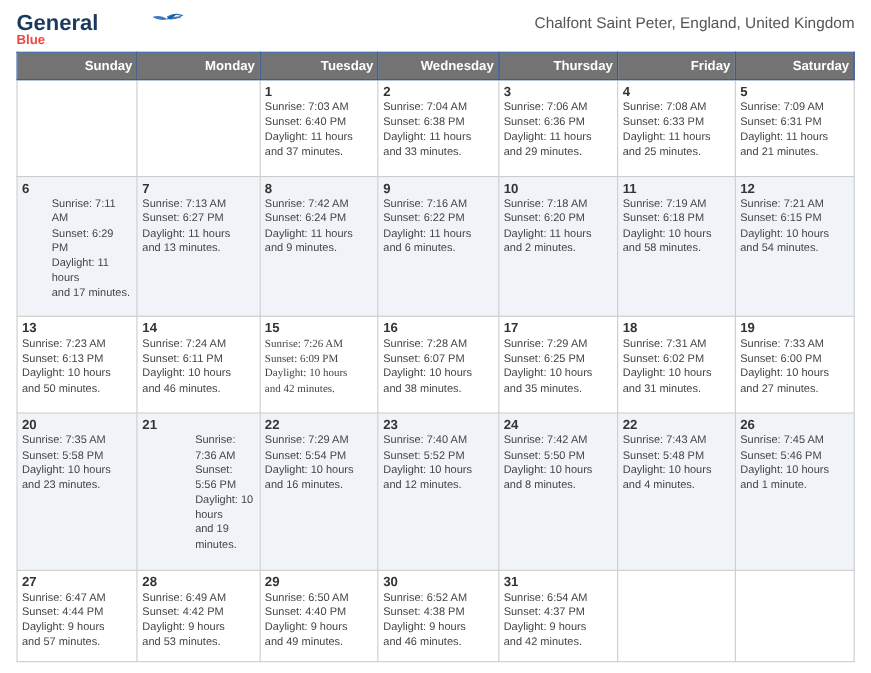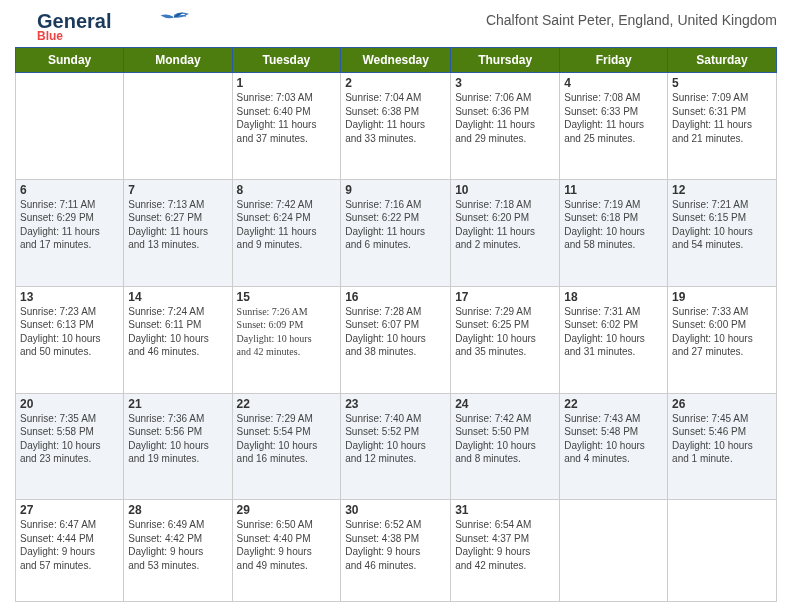--- a/index.html
+++ b/index.html
@@ -15,21 +15,20 @@
       height: 612px;
       padding: 10px 15px;
       display: flex;
       flex-direction: column;
     }
     .header {
       display: flex;
       align-items: flex-start;
       justify-content: space-between;
       margin-bottom: 4px;
-      margin-left: 22px;
     }
     .logo {
       display: flex;
       flex-direction: column;
       align-items: flex-start;
     }
     .logo-bird {
       width: 30px;
       height: 18px;
       margin-left: 48px;
@@ -48,26 +47,26 @@
       font-size: 14px;
       color: #555;
       margin-top: 2px;
     }
     .calendar {
       width: 100%;
       border-collapse: collapse;
       flex: 1;
     }
     .calendar th {
-      background: #4d7c0f;
+      background: #737373;
       color: #fff;
       font-size: 12px;
       font-weight: bold;
       padding: 5px 4px;
-      text-align: center;
+      text-align: right;
       border: 1px solid #2a5a9f;
     }
     .calendar td {
       border: 1px solid #ccc;
       vertical-align: top;
       padding: 3px 4px;
       width: 113px;
       height: 80px;
       font-size: 10px;
       color: #333;
@@ -164,21 +163,21 @@
             <span class="day-number">5</span>
             <div class="day-info" style="white-space: pre-line;">Sunrise: 7:09 AM
 Sunset: 6:31 PM
 Daylight: 11 hours
 and 21 minutes.</div>
           </td>
         </tr>
         <tr class="row-alt">
           <td>
             <span class="day-number">6</span>
-            <div class="day-info" style="white-space: pre-line;">Sunrise: 7:11 AM
+            <div class="day-info" style="white-space: pre-line; margin-left: 27px;">Sunrise: 7:11 AM
 Sunset: 6:29 PM
 Daylight: 11 hours
 and 17 minutes.</div>
           </td>
           <td>
             <span class="day-number">7</span>
             <div class="day-info" style="white-space: pre-line;">Sunrise: 7:13 AM
 Sunset: 6:27 PM
 Daylight: 11 hours
 and 13 minutes.</div>
@@ -273,21 +272,21 @@
         <tr class="row-alt">
           <td>
             <span class="day-number">20</span>
             <div class="day-info" style="white-space: pre-line;">Sunrise: 7:35 AM
 Sunset: 5:58 PM
 Daylight: 10 hours
 and 23 minutes.</div>
           </td>
           <td>
             <span class="day-number">21</span>
-            <div class="day-info" style="white-space: pre-line;">Sunrise: 7:36 AM
+            <div class="day-info" style="white-space: pre-line; margin-left: 48px;">Sunrise: 7:36 AM
 Sunset: 5:56 PM
 Daylight: 10 hours
 and 19 minutes.</div>
           </td>
           <td>
             <span class="day-number">22</span>
             <div class="day-info" style="white-space: pre-line;">Sunrise: 7:29 AM
 Sunset: 5:54 PM
 Daylight: 10 hours
 and 16 minutes.</div>

